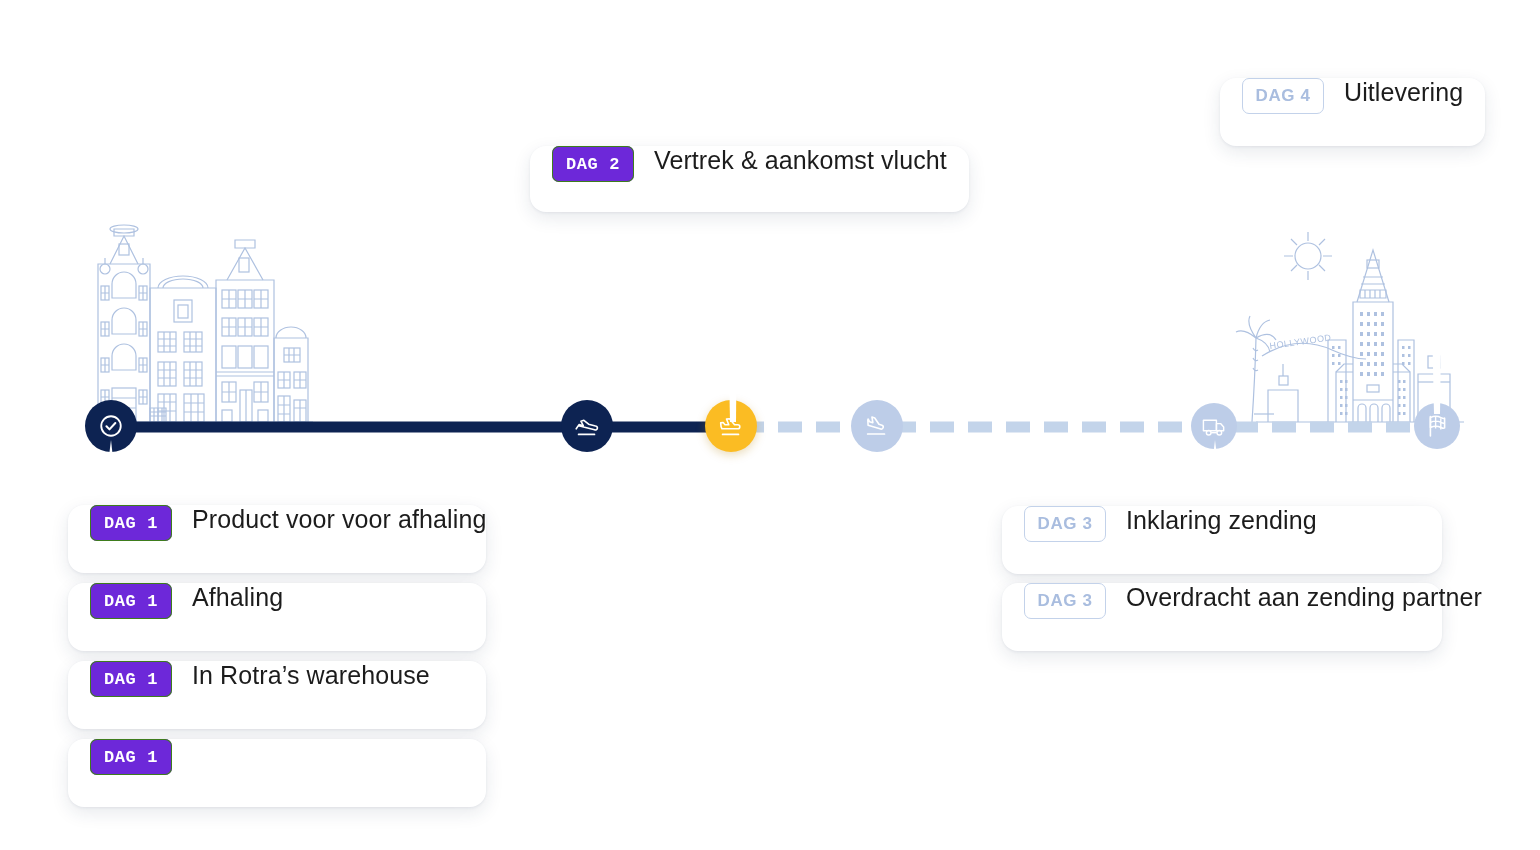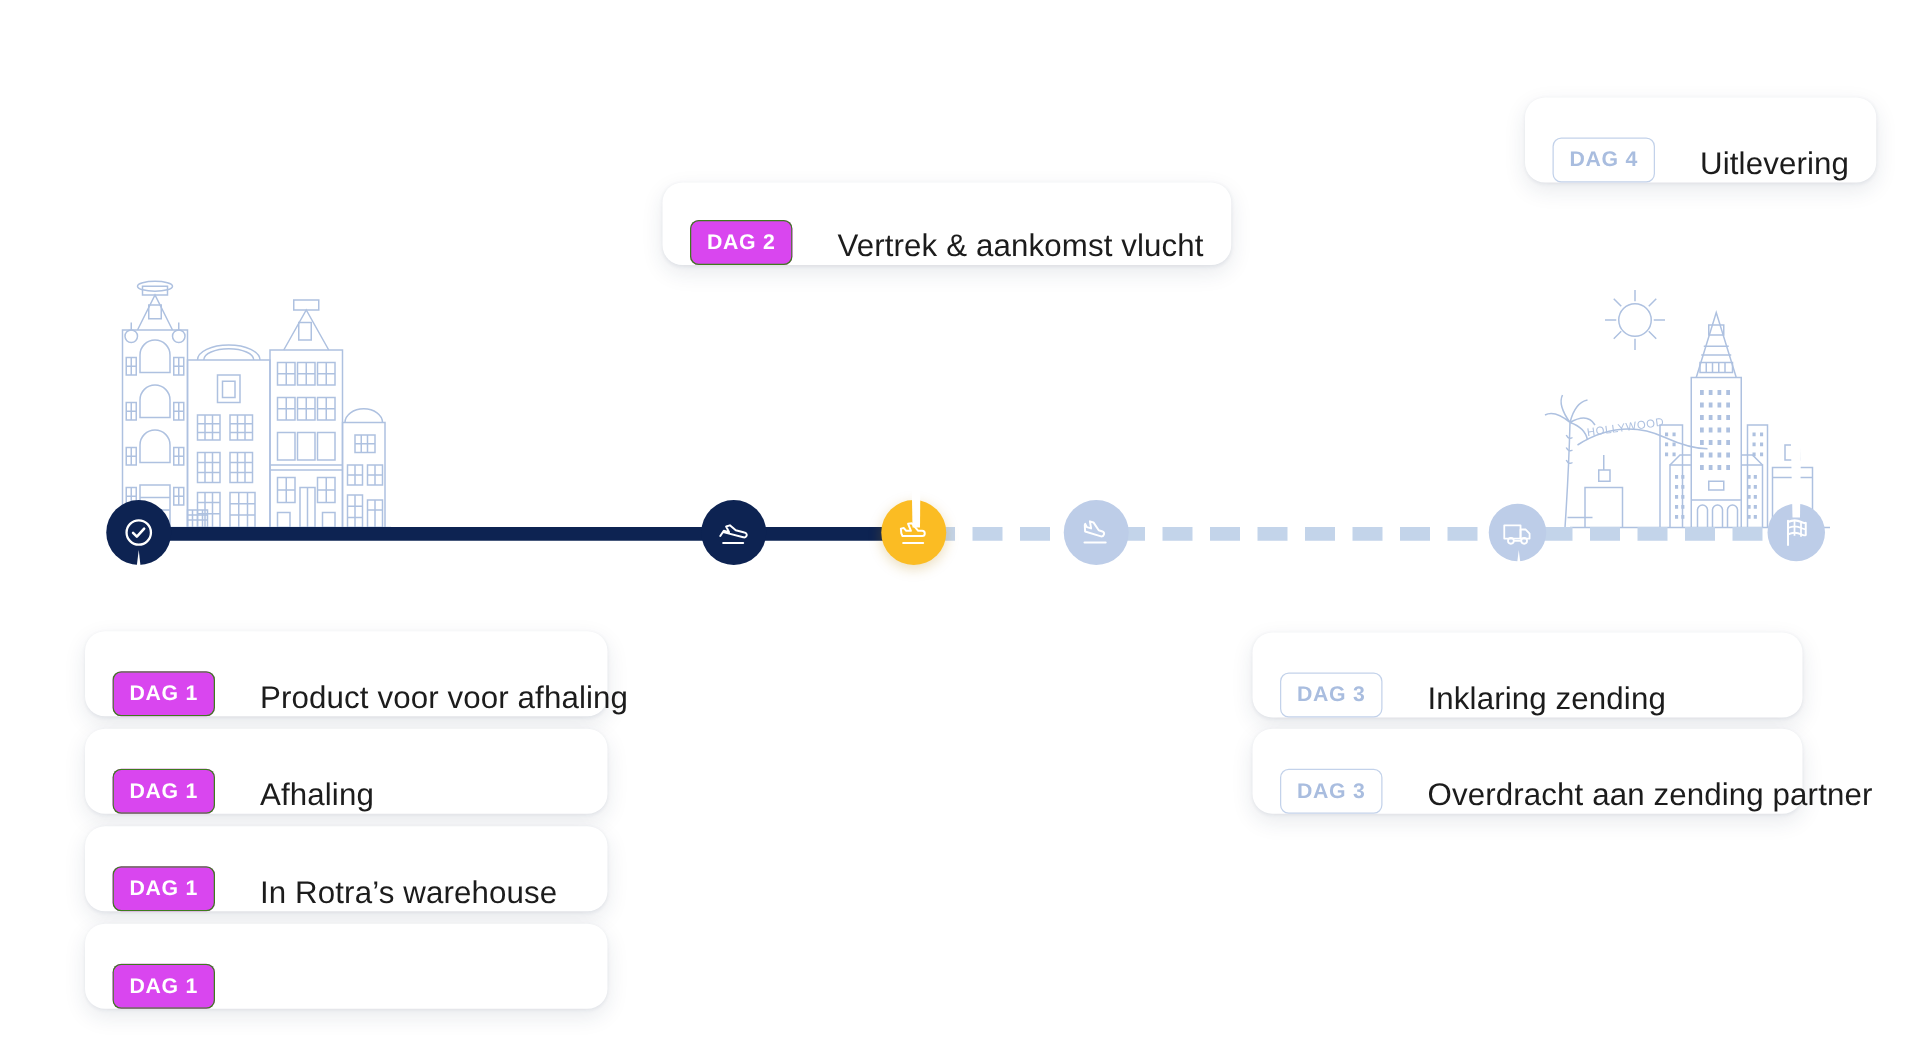--- a/index.html
+++ b/index.html
@@ -52,25 +52,24 @@
   .node-amber  { background: #fbbc23; box-shadow: 0 3px 10px rgba(180,130,10,.28); }
   .node-muted  { background: #bdcde8; }
 
   
   .card {
     position: absolute;
     background: #ffffff;
     border-radius: 16px;
     box-shadow: 0 6px 18px rgba(28,46,82,.10), 0 1px 3px rgba(28,46,82,.07);
     display: flex;
-    align-items: flex-end;
+    align-items: flex-start;
     padding: 0 22px;
     z-index: 8;
     white-space: nowrap;
-    gap: 16px;
   }
   .card-text {
     font-size: 25px;
     font-weight: 300;
     color: #1c1c1c;
     letter-spacing: .1px;
   }
 
   .badge {
     display: inline-flex;
@@ -80,23 +79,24 @@
     min-width: 82px;
     padding: 0 12px;
     border-radius: 7px;
     font-size: 17px;
     font-weight: 700;
     letter-spacing: .6px;
     margin-right: 20px;
     flex: none;
   }
   .badge-green {
-    background: #d946ef;
+    background: #6d28d9;
     color: #ffffff;
     box-shadow: inset 0 0 0 1px #3e7c1d;
+    font-family: Liberation Mono, monospace;
   }
   .badge-outline {
     background: #ffffff;
     color: #a9bddf;
     border: 1.6px solid #c3d2ea;
   }
 
   
   .stem {
     position: absolute;

